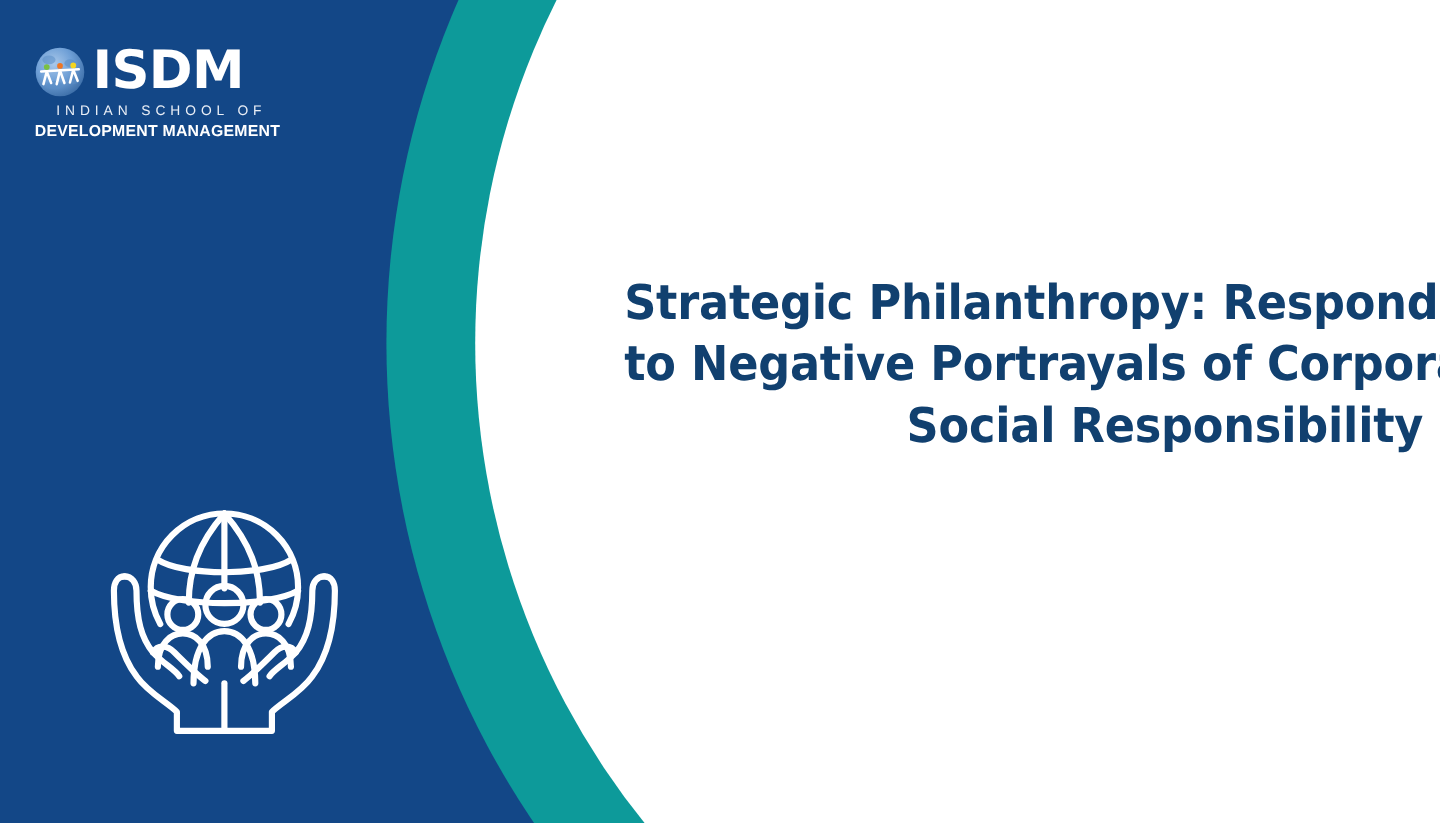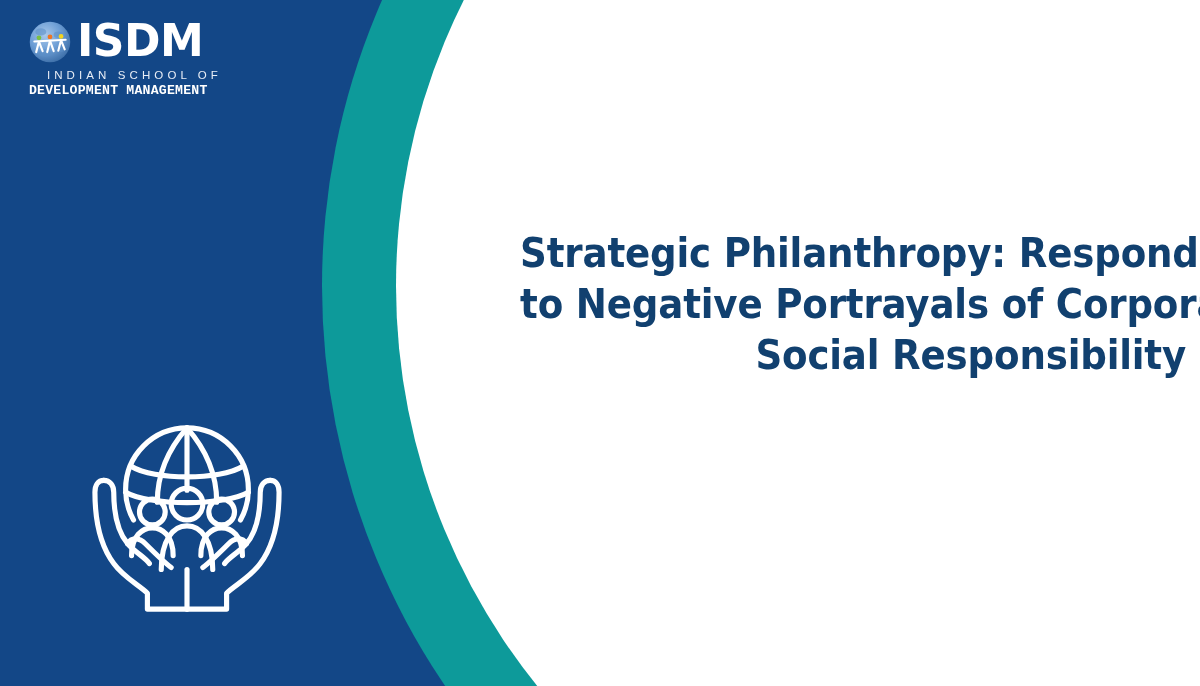--- a/index.html
+++ b/index.html
@@ -27,21 +27,21 @@
     top: 0;
     width: 1200px;
     height: 686px;
     display: block;
   }
 
   
   #logo-lockup {
     position: absolute;
     left: 27px;
-    top: 16px;
+    top: 34px;
     width: 195px;
     height: 84px;
   }
   #logo-row {
     display: flex;
     align-items: center;
     height: 50px;
   }
   #logo-globe {
     width: 46px;
@@ -64,21 +64,21 @@
     font-weight: 400;
     font-size: 11.5px;
     letter-spacing: 4.1px;
     margin-top: 3px;
     margin-left: 3px;
     white-space: nowrap;
     text-align: right;
   }
   #logo-tagline-2 {
     color: #ffffff;
-    font-family: Liberation Mono, monospace;
+    font-family: Liberation Sans, sans-serif;
     font-weight: 700;
     font-size: 13.2px;
     letter-spacing: 0.2px;
     margin-top: 2px;
     margin-left: 2px;
     white-space: nowrap;
   }
 
   
   #hands-globe-illustration {

